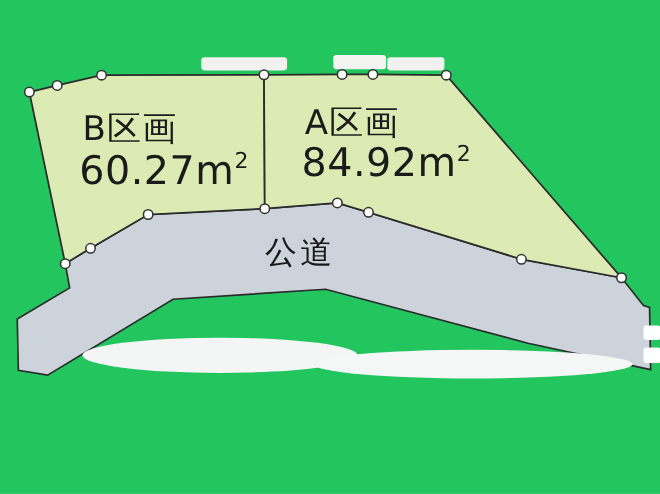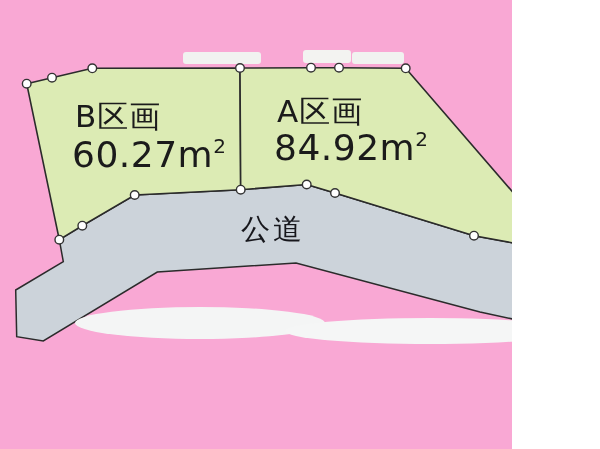--- a/index.html
+++ b/index.html
@@ -1,20 +1,20 @@
 <!DOCTYPE html>
 <html><head>
 <meta charset="utf-8">
 <style>
   html, body { margin: 0; padding: 0; background: #ffffff; }
   .stage {
     position: relative;
-    width: 512px;
+    width: 600px;
     height: 449px;
-    background: #f9a8d4;
+    background: #22c55e;
     overflow: hidden;
     font-family: "DejaVu Sans", "Liberation Sans", sans-serif;
   }
   svg { display: block; }
   .parcel-name {
     font-family: "DejaVu Sans", "Liberation Sans", sans-serif;
     font-size: 31px;
     letter-spacing: 1px;
     fill: #1b1b1b;
   }

